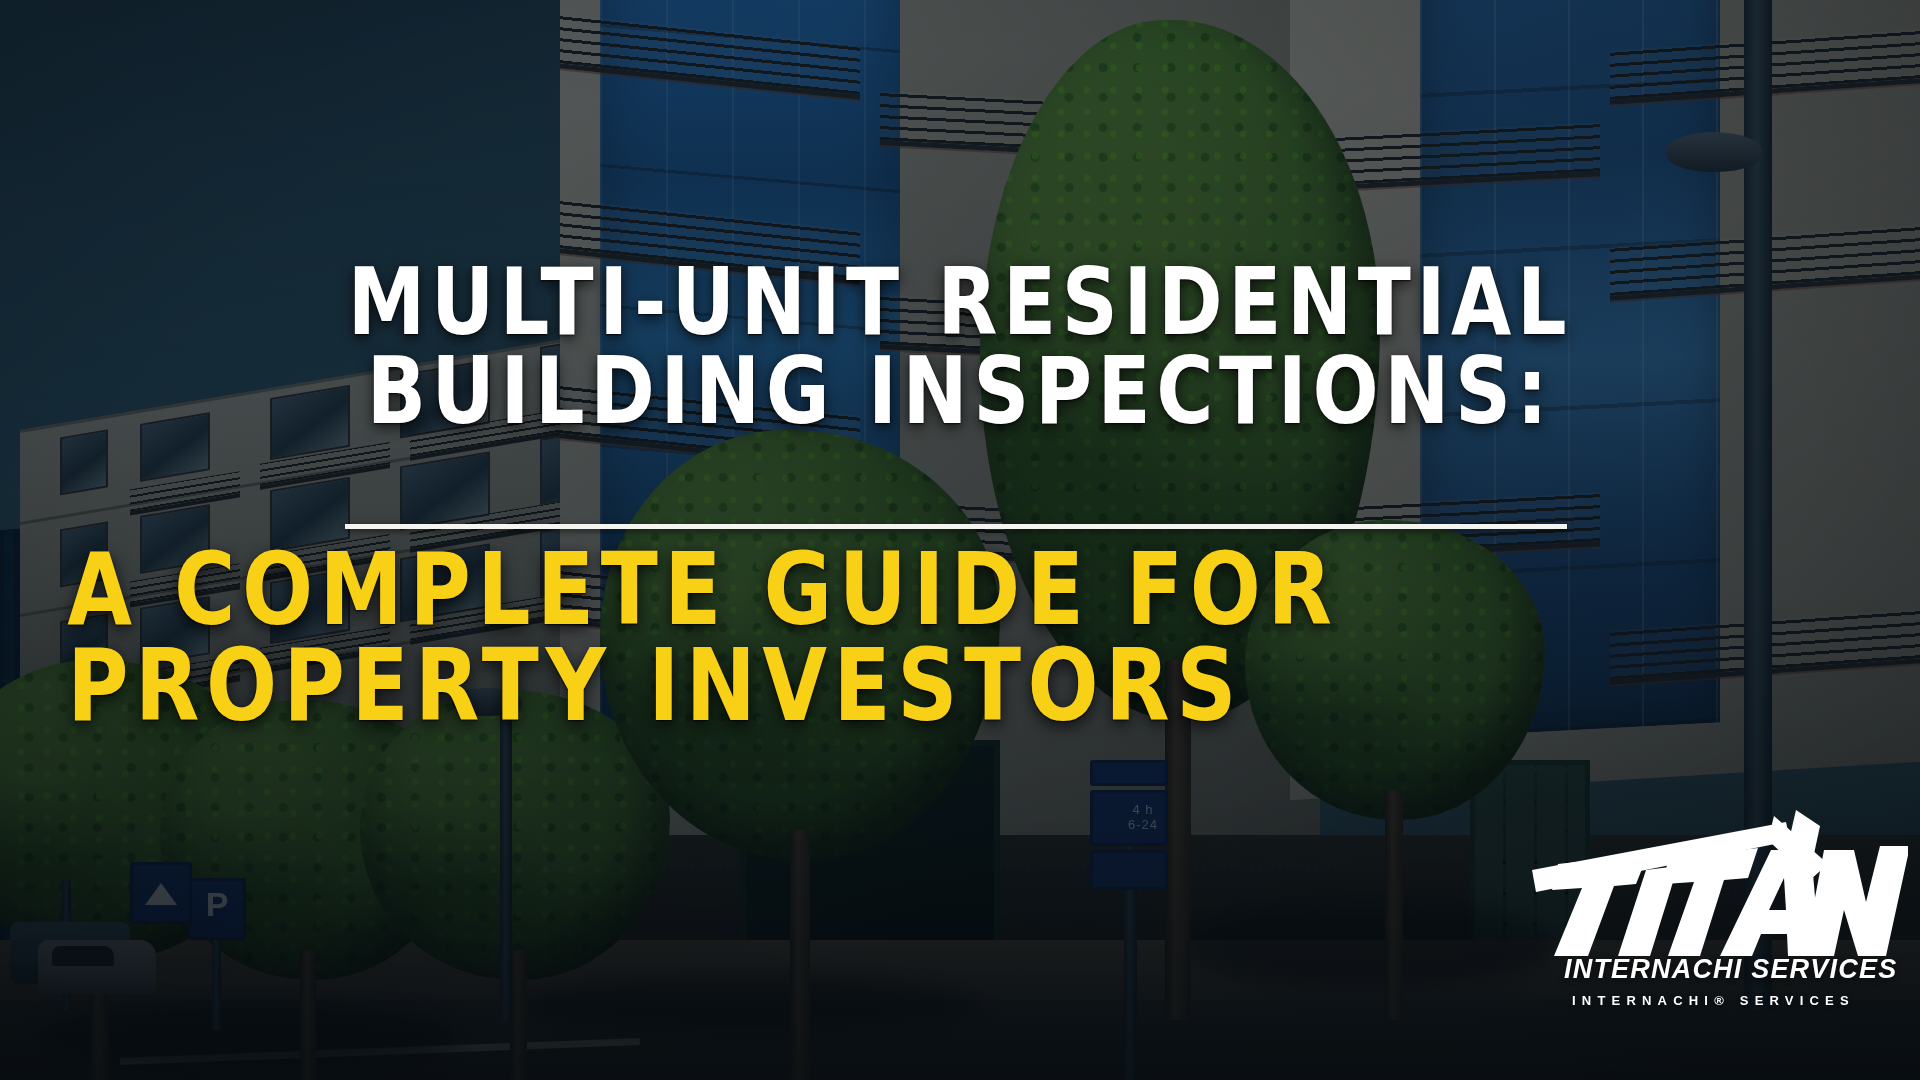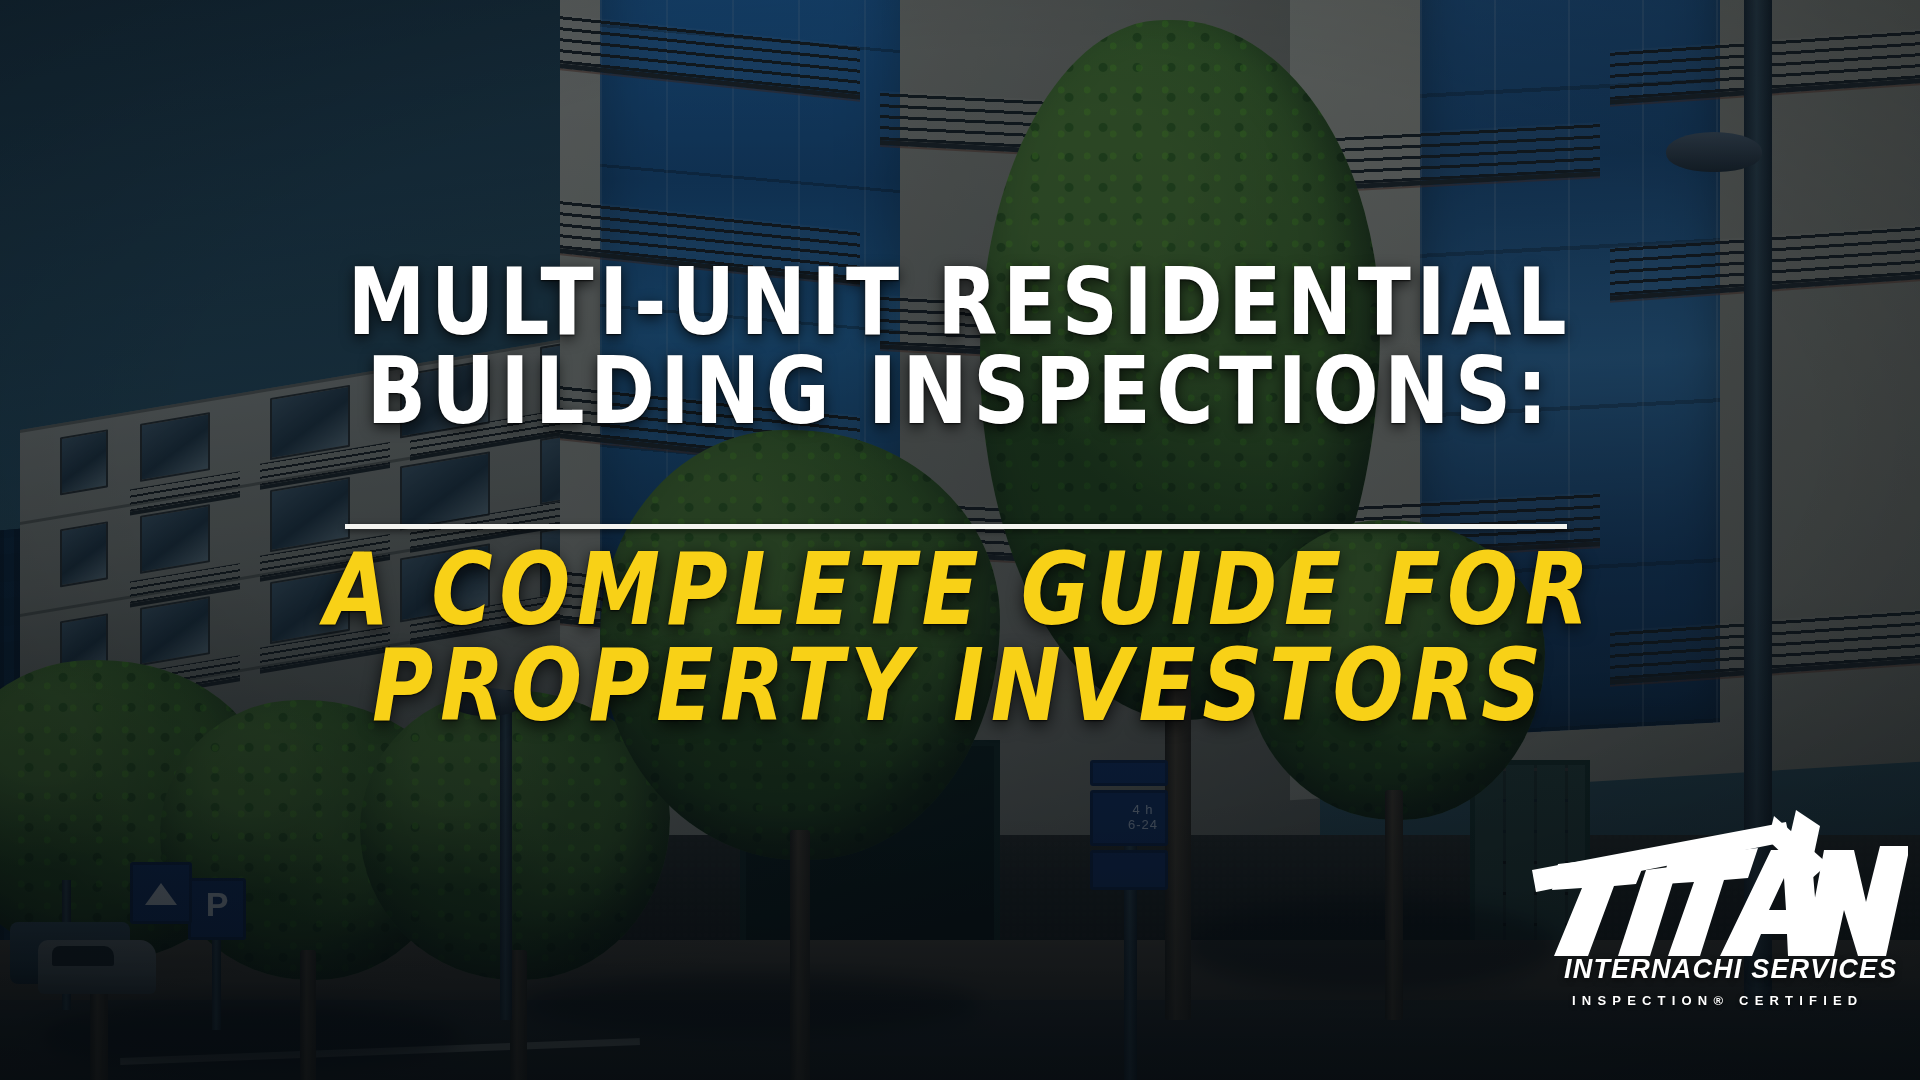--- a/index.html
+++ b/index.html
@@ -223,21 +223,21 @@
     text-transform:uppercase;
     transform:scaleX(.94);
     text-shadow:0 4px 14px rgba(0,0,0,.70), 0 1px 2px rgba(0,0,0,.8);
     white-space:nowrap;
   }
   .divider {
     position:absolute; left:345px; width:1222px; top:524px; height:5px;
     background:#f4f4f0;
     box-shadow:0 2px 6px rgba(0,0,0,.6);
   }
-  .sub-wrap { position:absolute; left:0; right:0; top:542px; text-align:center;font-style:italic; }
+  .sub-wrap { position:absolute; left:0; right:0; top:542px; text-align:left; }
   .sub {
     color:#f8d117;
     font-family:"DejaVu Sans Condensed","Liberation Sans Narrow","Liberation Sans", sans-serif;
     font-weight:bold;
     font-size:100px;
     line-height:.96;
     letter-spacing:7px;
     text-transform:uppercase;
     transform:scaleX(.93);
     text-shadow:0 5px 16px rgba(0,0,0,.72), 0 1px 2px rgba(0,0,0,.85);
@@ -433,17 +433,17 @@
 
         <polygon fill="#ffffff" points="140,52 230,42 220,72 196,74 172,150 140,150 166,76 136,78"></polygon>
 
         <path fill="#ffffff" d="M243 44 L283 44 L292 150 L260 150 L259 128 L233 128 L224 150 L192 150 Z
                                  M241 104 L258 104 L256 72 Z"></path>
 
         <polygon fill="#ffffff" points="296,44 326,44 338,96 352,40 382,40 358,150 330,150 316,104 306,150 276,150"></polygon>
       </svg>
 
       <div class="logo-sub">INTERNACHI SERVICES</div>
-      <div class="logo-cert">INSPECTION® CERTIFIED</div>
+      <div class="logo-cert">INTERNACHI® SERVICES</div>
     </div>
 
   </div>
 </div>
 
 </body></html>

